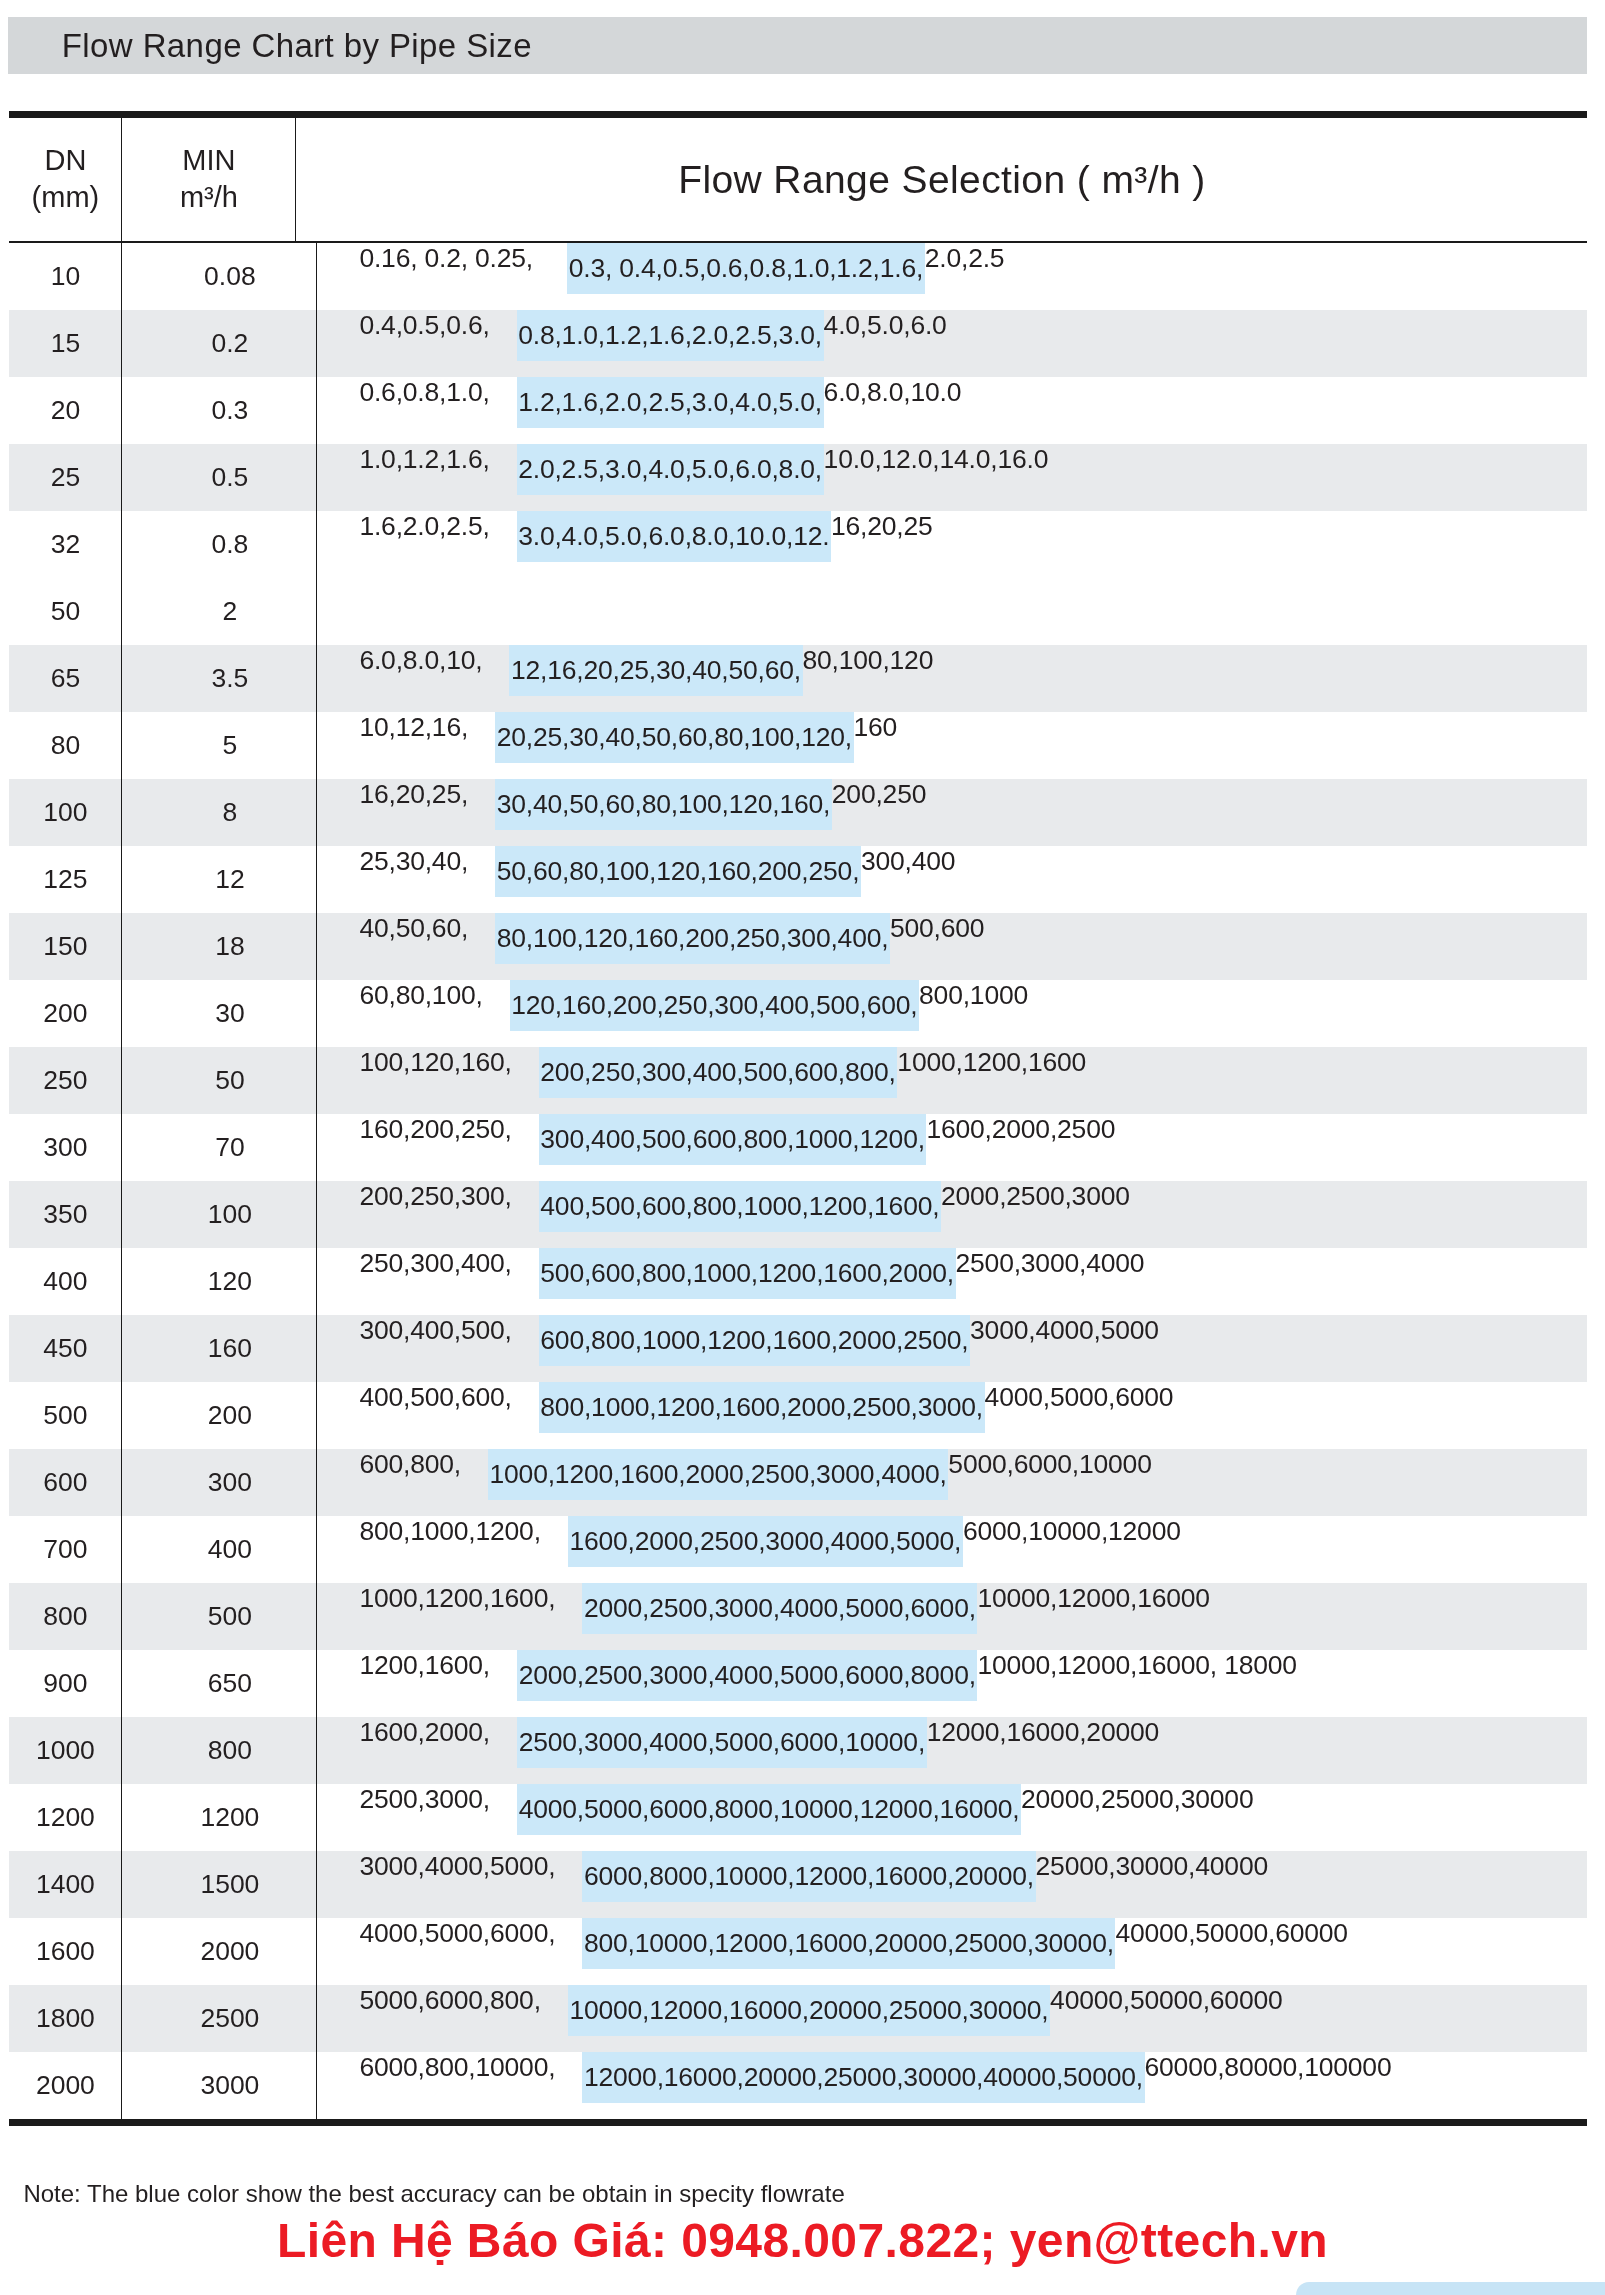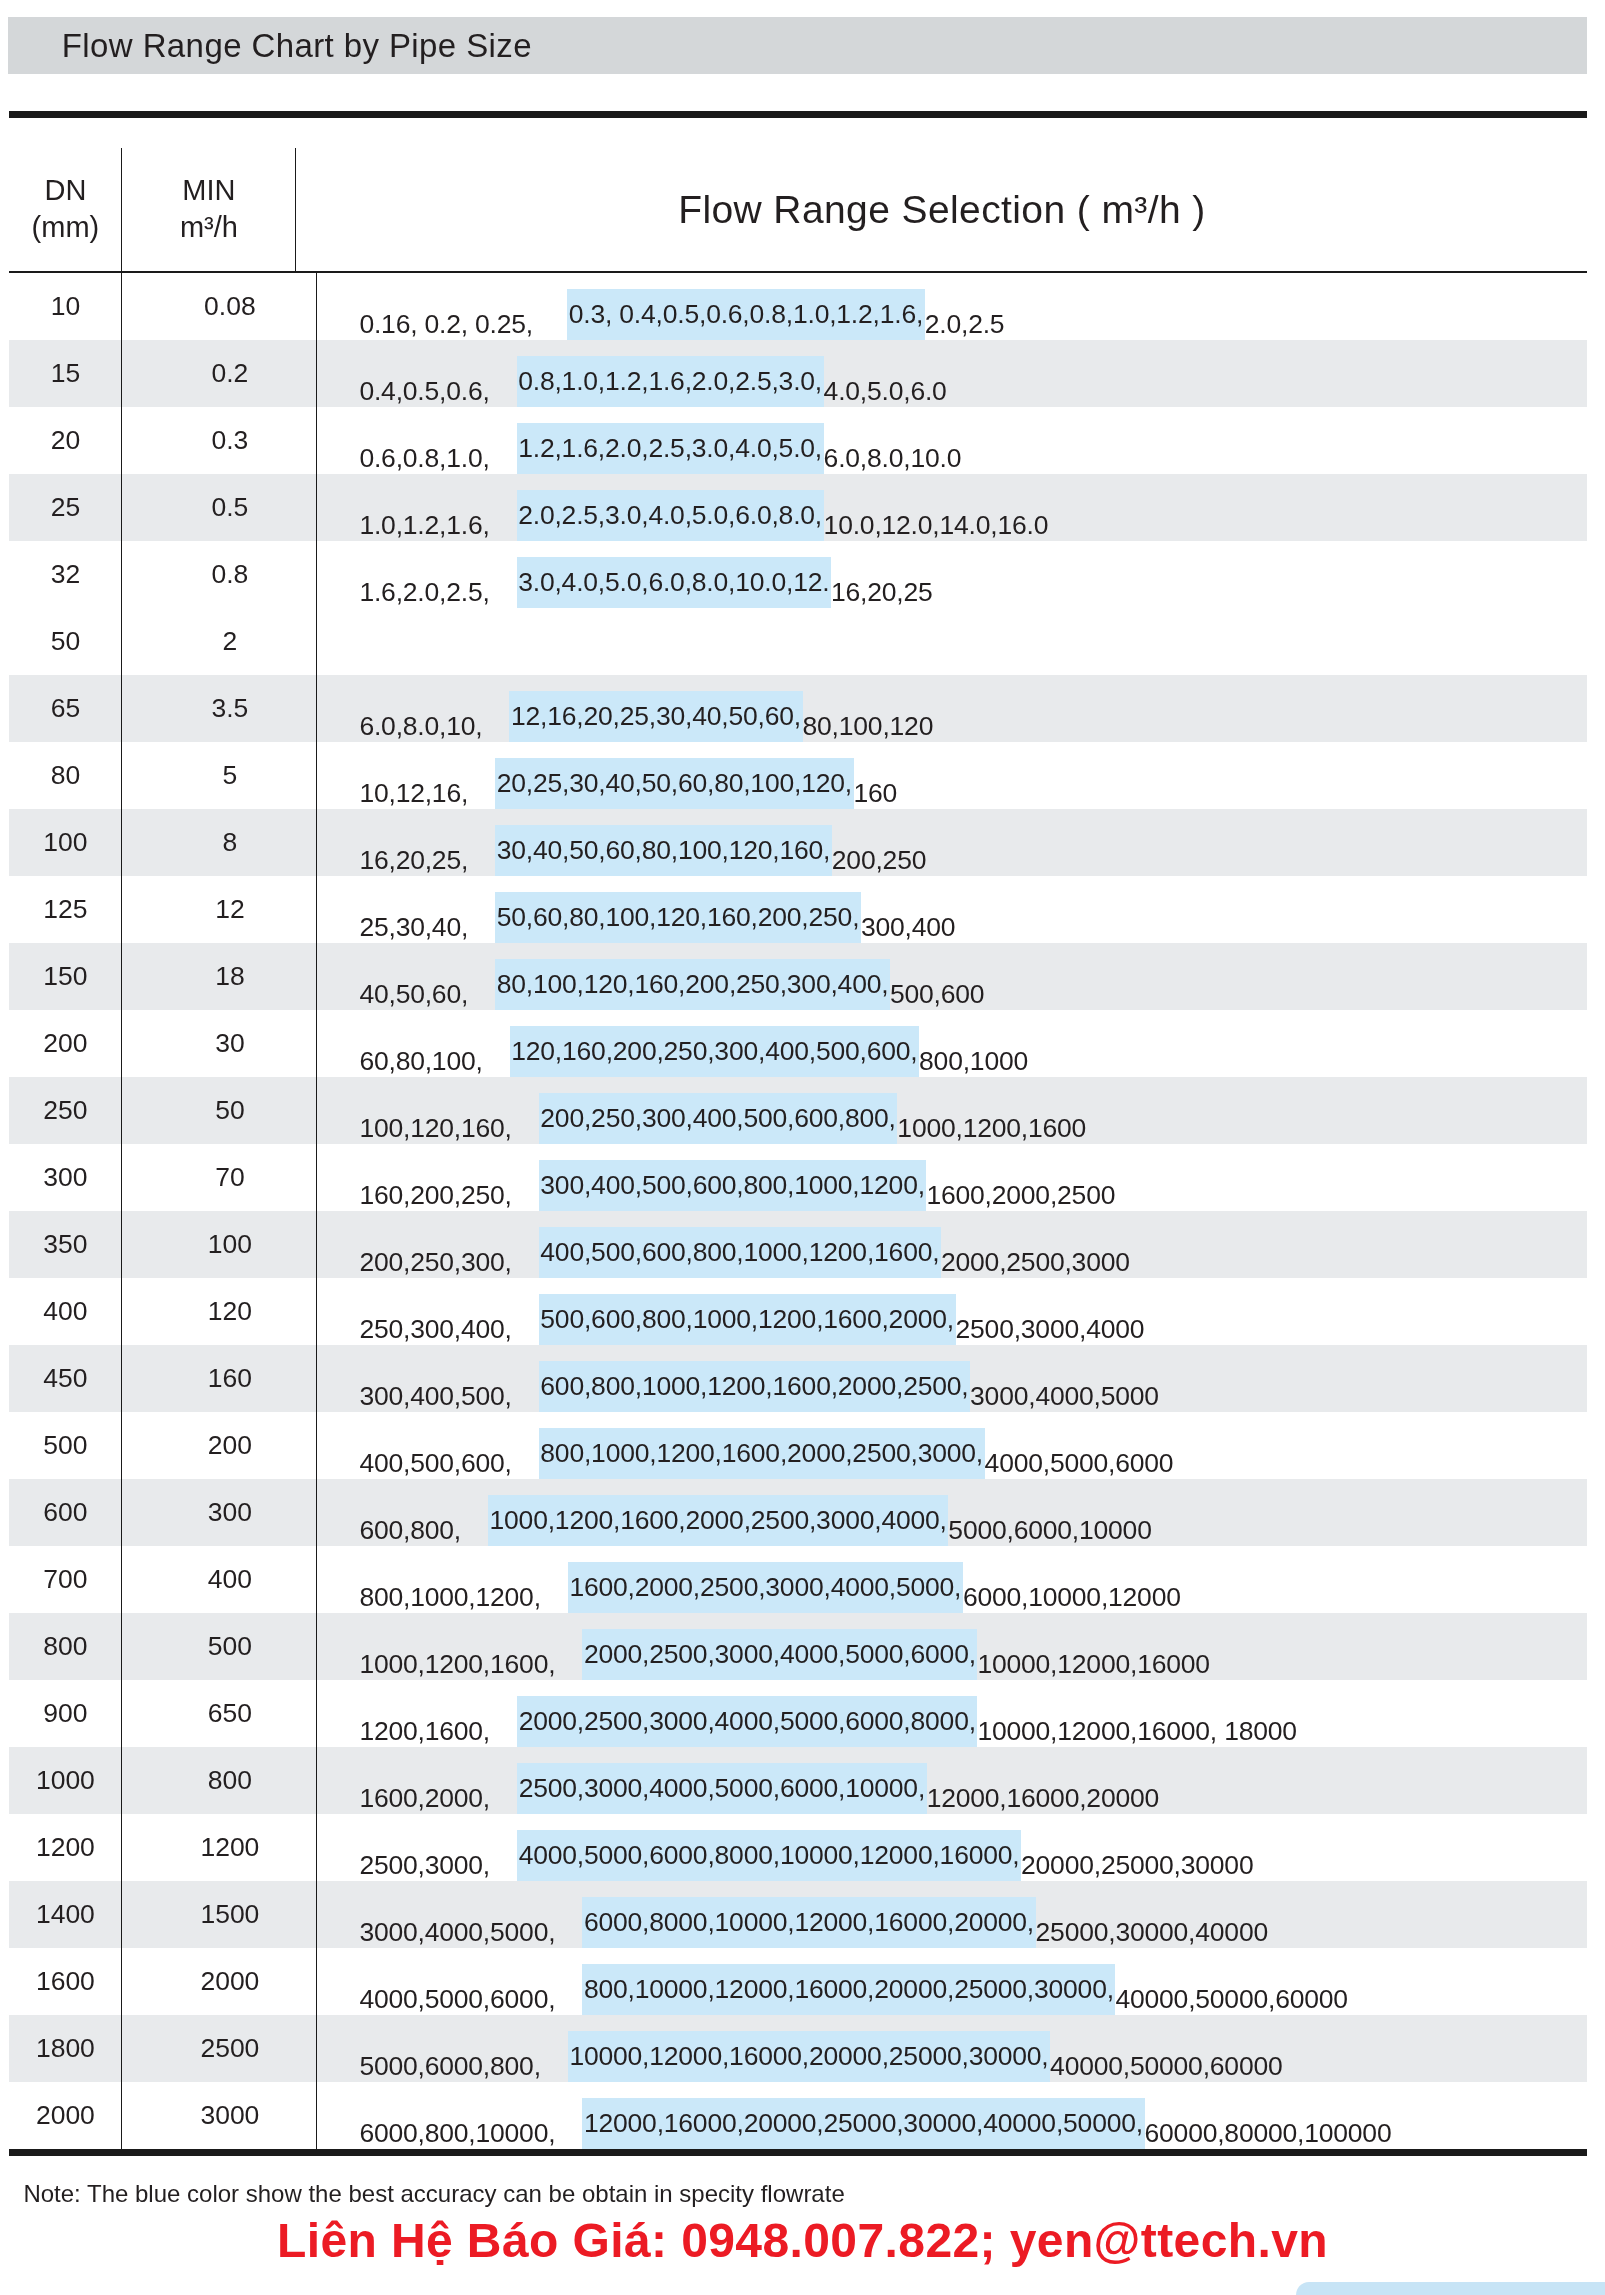--- a/index.html
+++ b/index.html
@@ -21,42 +21,42 @@
     position:absolute;left:7.8px;top:17px;width:1579px;height:57px;
     background:var(--title-bg);display:flex;align-items:center;
     padding-left:54px;font-size:33px;letter-spacing:0.4px;
   }
   .flow-table{
     position:absolute;left:9.4px;top:111px;width:1578px;
     border-top:7.8px solid var(--line);
     border-bottom:7px solid var(--line);
   }
   .thead{
-    display:flex;height:125px;border-bottom:2.3px solid var(--line);margin-top:30px;
+    display:flex;height:125px;border-bottom:2.3px solid var(--line);
   }
   .c1{width:113px;flex:0 0 113px;border-right:1.6px solid var(--line);text-align:center;}
   .c2{width:174px;flex:0 0 174px;border-right:1.6px solid var(--line);text-align:center;}
   .c3{flex:1 1 auto;padding-left:21px;}
   .thead .c1,.thead .c2{
     display:flex;flex-direction:column;justify-content:center;gap:4.7px;
     font-size:29px;line-height:1.1;
   }
   .thead .c3{
     display:flex;align-items:center;justify-content:center;
     font-size:39px;letter-spacing:0.4px;padding-left:0;
   }
   .trow{
     display:flex;height:67px;align-items:stretch;font-size:26.5px;gap:21px;
   }
   .trow.alt{background:var(--alt-bg);}
   .trow .c1,.trow .c2{
     display:flex;align-items:center;justify-content:center;
   }
   .trow .c3{
-    display:flex;align-items:flex-end;
+    display:flex;align-items:flex-start;
     white-space:pre;letter-spacing:-0.2px;
   }
   .hl{
     background:var(--hl-bg);
     padding:10px 1.6px;
     margin-left:27px;
   }
   .note{
     position:absolute;left:23.4px;top:2180px;font-size:24px;
   }

